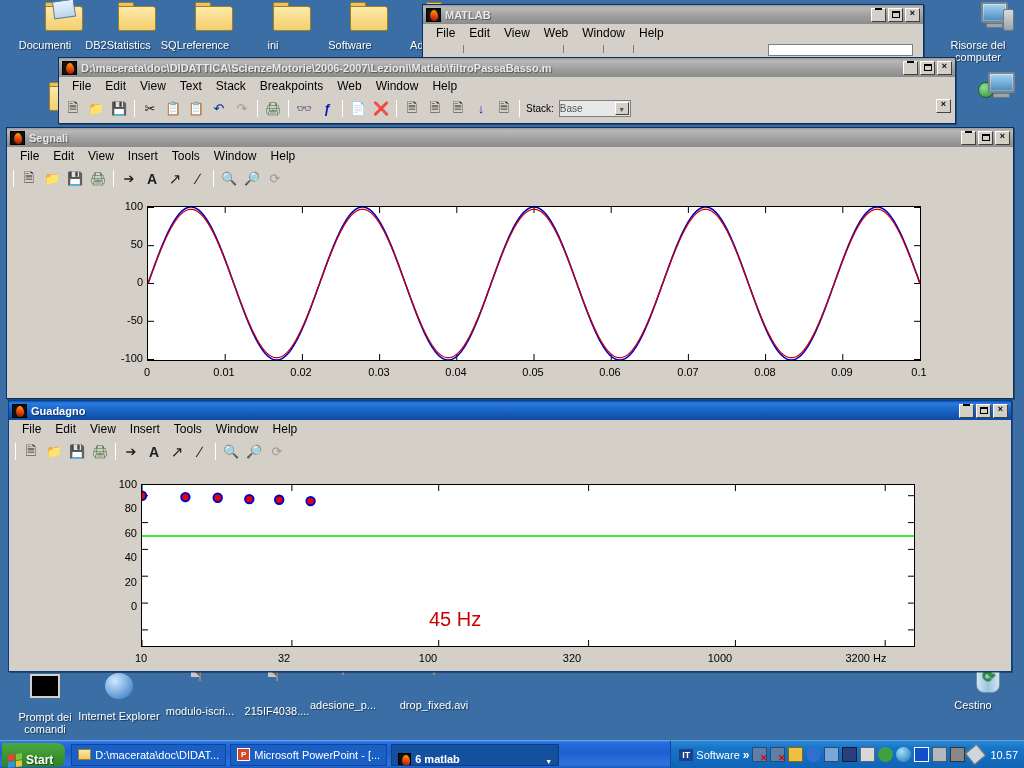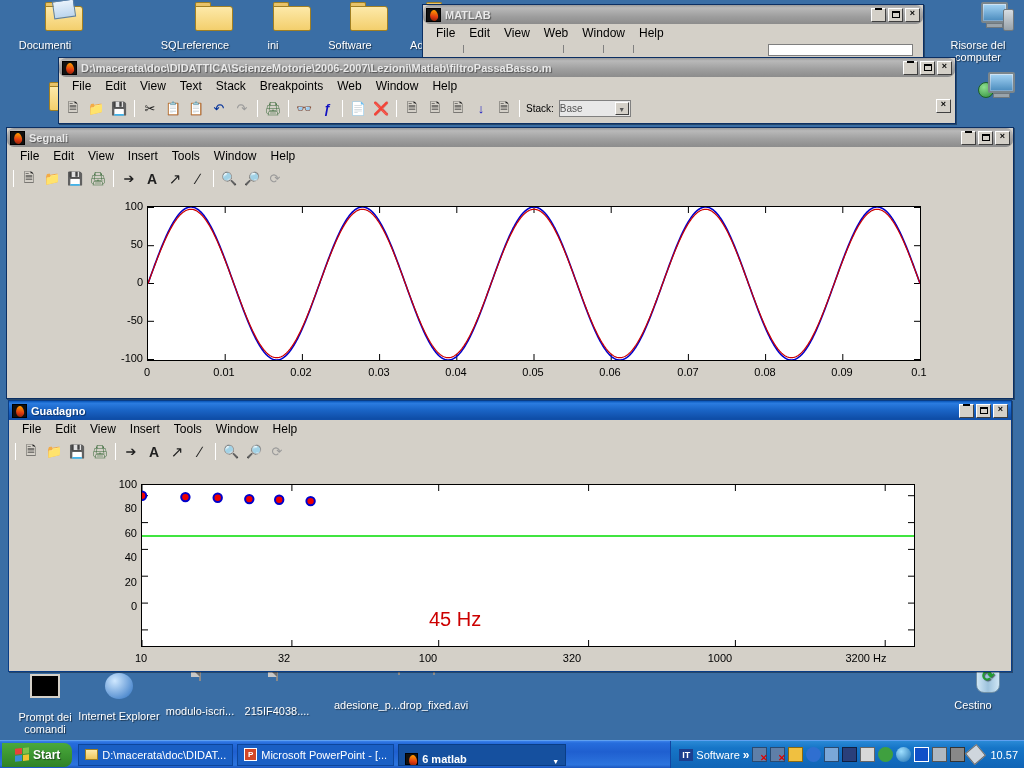--- a/index.html
+++ b/index.html
@@ -46,21 +46,21 @@
   .filegen .fold{position:absolute;right:0;top:0;border-width:0 9px 9px 0;border-style:solid;border-color:#c8c8c8 #6f6f6f;}
   .filegen .tag{position:absolute;left:3px;bottom:3px;font-size:7px;color:#b03030;font-weight:bold;}
   .avi .tag{color:#234b8f;}
   .adobe .tag{color:#b03030;}
 
   
   .win { position:absolute; background:#d4d0c8; border:1px solid #0b2f63;
          box-shadow:1px 1px 0 rgba(0,0,0,.35); }
   .tbar { height:19px; display:flex; align-items:center; padding:0 2px 0 3px; }
   .tbar.active { background:linear-gradient(180deg,#0a56b8 0%,#2b7ce0 12%,#1b66c8 45%,#0f4ea8 92%); }
-  .tbar.inactive { background:linear-gradient(180deg,#9a9a9a 0%,#b9b9b9 15%,#9e9e9e 60%,#8c8c8c 100%);border-radius:7px; }
+  .tbar.inactive { background:linear-gradient(180deg,#9a9a9a 0%,#b9b9b9 15%,#9e9e9e 60%,#8c8c8c 100%); }
   .tbar .ttl { color:#fff; font-weight:bold; font-size:11px; margin-left:4px;
                white-space:nowrap; overflow:hidden; text-overflow:clip; flex:1;
                text-shadow:1px 1px 1px rgba(0,0,0,.45);}
   .tbar.inactive .ttl { color:#e9e9e9; }
   .mlicon { width:15px;height:14px;flex:0 0 15px;background:#111;border:1px solid #000;position:relative;}
   .mlicon::after{content:"";position:absolute;left:3px;top:1px;width:8px;height:11px;
      background:linear-gradient(200deg,#ff9a00 10%,#e03a10 60%,#7a1f05 100%);
      border-radius:60% 40% 50% 50%/60% 55% 45% 40%;transform:rotate(-12deg);}
   .btns { display:flex; gap:2px; margin-right:1px; }
   .wb { width:15px;height:14px;background:#d4d0c8;border:1px solid #fff;
@@ -86,22 +86,22 @@
   .ytick, .xtick { position:absolute; font-size:11px; color:#000;
                    font-family:"Liberation Sans",sans-serif; }
   .ytick { text-align:right; }
   .xtick { text-align:center; }
   .annot { position:absolute; color:#cc0000; font-size:20px; }
 
   
   #taskbar { position:absolute; left:0; bottom:0; width:1024px; height:28px;
       background:linear-gradient(180deg,#3a80ea 0%,#266ddc 8%,#1f5fd0 40%,#2c74dd 88%,#1b55be 100%);
       border-top:1px solid #5fa0f0; display:flex; align-items:center; }
-  #startbtn { height:24px; margin:2px 4px 2px 2px; padding:0 12px 0 13px; display:flex;
-      align-items:center; gap:4px; color:#fff; font-weight:bold; font-size:12px;
+  #startbtn { height:24px; margin:2px 4px 2px 2px; padding:0 12px 0 6px; display:flex;
+      align-items:flex-end; gap:4px; color:#fff; font-weight:bold; font-size:12px;
       background:linear-gradient(180deg,#4aa83c 0%,#3f9a33 40%,#2f8227 100%);
       border-radius:0 8px 8px 0; text-shadow:1px 1px 1px rgba(0,0,0,.5); }
   .flag{width:14px;height:13px;display:grid;grid-template-columns:1fr 1fr;grid-template-rows:1fr 1fr;gap:1px;transform:skewY(-6deg);}
   .flag i{display:block;}
   .tbitem { height:22px; margin:0 2px; padding:0 6px; display:flex; align-items:center; gap:4px;
       color:#fff; font-size:11px; background:#1a5fc4; border:1px solid #0d469c;
       max-width:180px; white-space:nowrap; overflow:hidden; }
   .tbitem.sel { background:#15509f; border-color:#0a3d85; font-weight:bold; }
   #tray { margin-left:auto; height:28px; display:flex; align-items:center; gap:3px;
       padding:0 6px 0 8px; background:linear-gradient(180deg,#2a8ad6 0%,#1675c7 25%,#0f63b5 100%);
@@ -114,20 +114,26 @@
 
 <div id="desktop">
 
   <div class="dicon" style="left:2px;top:2px;">
     <span class="glyph">
       <span class="folder docfolder"><span class="tab"></span><span class="body"></span></span>
     </span>
     <span class="lbl">Documenti</span>
   </div>
 
+  <div class="dicon" style="left:75px;top:2px;">
+    <span class="glyph">
+      <span class="folder"><span class="tab"></span><span class="body"></span></span>
+    </span>
+    <span class="lbl">DB2Statistics</span>
+  </div>
 
   <div class="dicon" style="left:152px;top:2px;">
     <span class="glyph">
       <span class="folder"><span class="tab"></span><span class="body"></span></span>
     </span>
     <span class="lbl">SQLreference</span>
   </div>
 
   <div class="dicon" style="left:230px;top:2px;">
     <span class="glyph">
@@ -190,21 +196,21 @@
     <span class="lbl">modulo-iscri...</span>
   </div>
 
   <div class="dicon" style="left:232px;top:668px;width:90px;">
     <span class="glyph">
       <span class="filegen" style="margin-top:4px;"><span class="fold"></span></span>
     </span>
     <span class="lbl">215IF4038....</span>
   </div>
 
-  <div class="dicon" style="left:310px;top:662px;width:90px;text-align:right;">
+  <div class="dicon" style="left:298px;top:662px;width:90px;">
     <span class="glyph">
       <span class="filegen adobe" style="margin-top:2px;"><span class="fold"></span><span class="tag">Adobe</span></span>
     </span>
     <span class="lbl">adesione_p...</span>
   </div>
 
   <div class="dicon" style="left:388px;top:662px;width:92px;">
     <span class="glyph">
       <span class="filegen avi" style="margin-top:2px;"><span class="fold"></span><span class="tag">AVI</span></span>
     </span>

